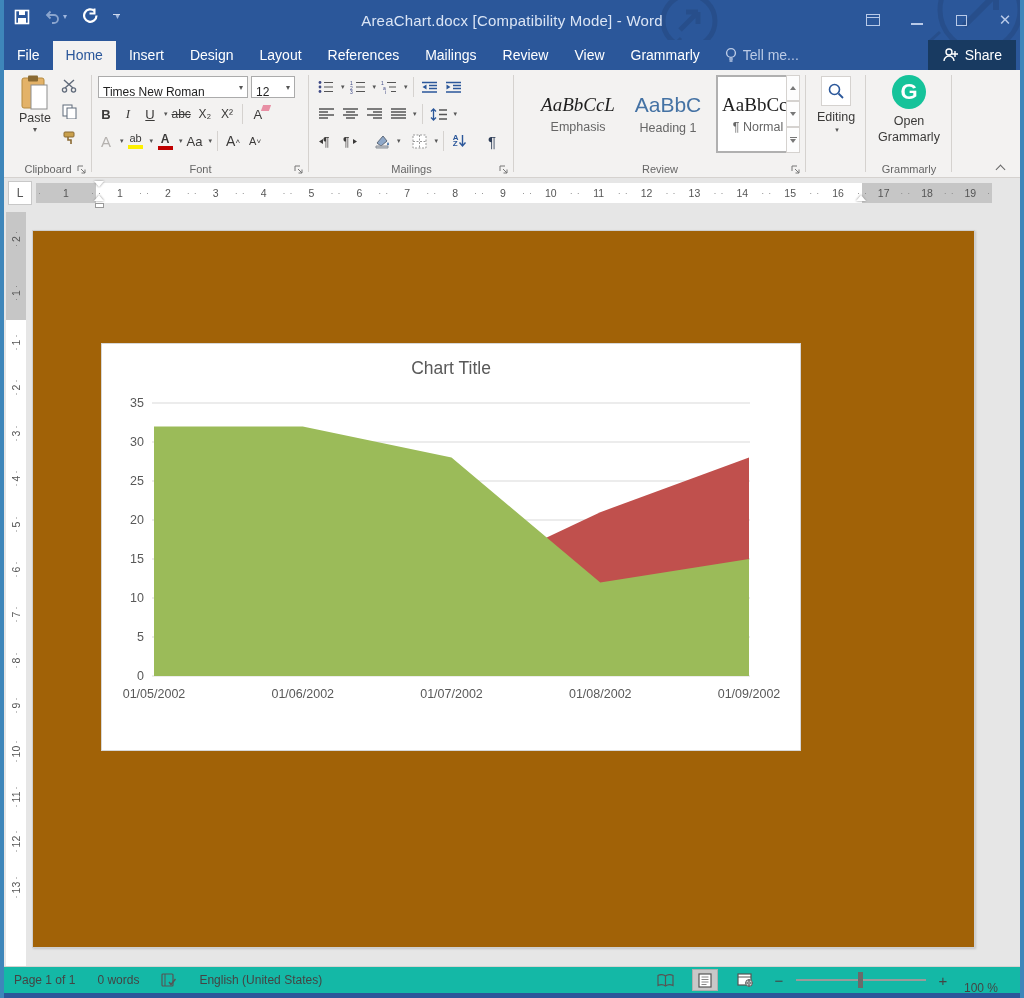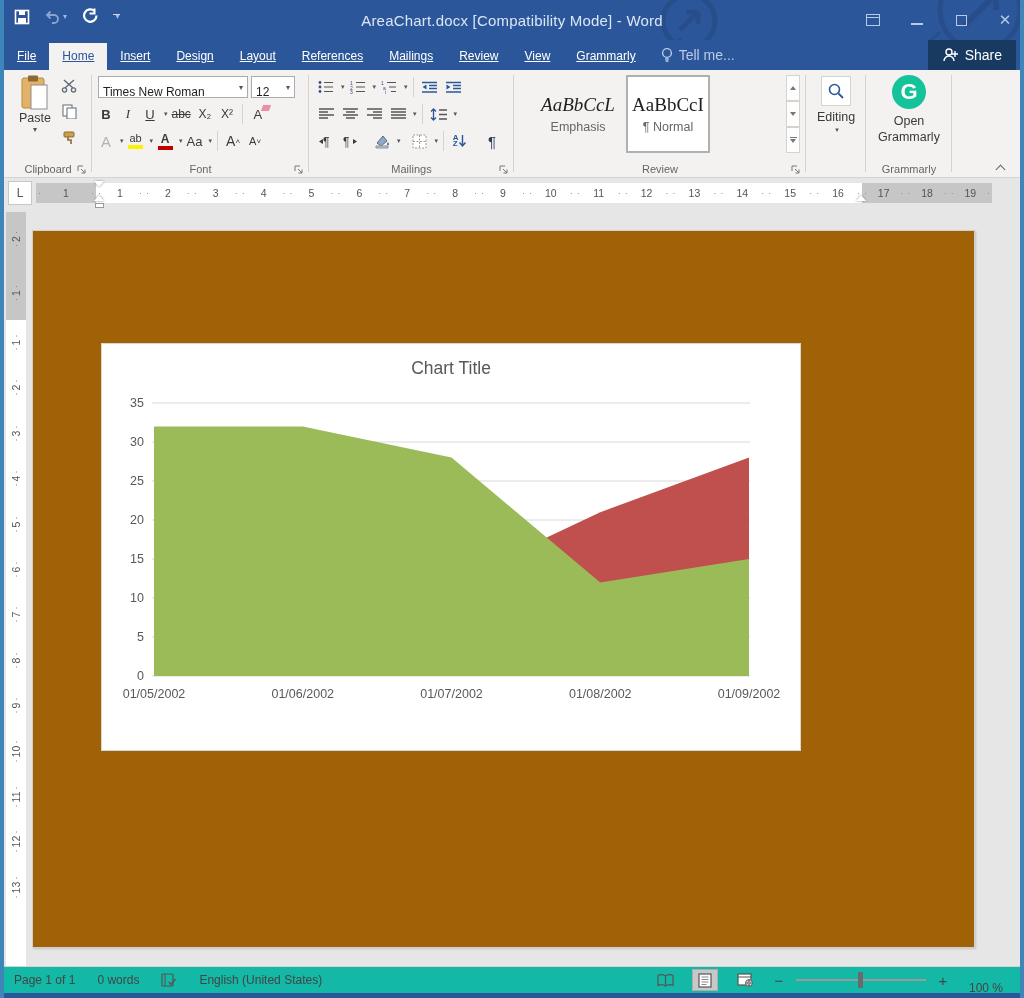--- a/index.html
+++ b/index.html
@@ -19,21 +19,21 @@
               font-size:15px; color:#dbe5f5; letter-spacing:.2px; }
   .winctl { position:absolute; right:6px; top:0; height:40px; display:flex; align-items:center; gap:26px; color:#b9cae8; z-index:3; }
   .winctl .wc { width:18px; height:18px; display:flex; align-items:center; justify-content:center; font-size:13px; }
   .wc-ribbonopts { width:14px; height:12px; border:1px solid #b9cae8; position:relative; }
   .wc-ribbonopts::after { content:""; position:absolute; left:0; top:2px; width:100%; height:1px; background:#b9cae8; }
   .wc-min { width:12px; border-top:2px solid #b9cae8; height:0; margin-top:8px; }
   .wc-max { width:11px; height:11px; border:1px solid #b9cae8; }
 
   
   .tabrow { position:absolute; left:0; top:40px; width:1016px; height:30px; background:#2b579a; display:flex; align-items:flex-end; }
-  .tab { color:#fff; font-size:12px; padding:6px 13px 7px; cursor:default;text-decoration:underline; }
+  .tab { color:#fff; font-size:14px; padding:6px 13px 7px; cursor:default; }
   .tab.active { background:#f3f2f1; color:#2b579a; }
   .tellme { display:flex; align-items:center; gap:6px; color:#bccbe6; font-size:14px; padding:6px 12px 7px; }
   .share { margin-left:auto; margin-right:4px; background:#183a61; color:#fff; font-size:14px;
            display:flex; align-items:center; gap:6px; padding:6px 14px 7px; height:30px; }
 
   
   .ribbon { position:absolute; left:0; top:70px; width:1016px; height:108px; background:#f3f2f1; border-bottom:1px solid #d5d2cf; }
   .rgroup { position:absolute; top:0; height:107px; }
   .rgroup .gsep { position:absolute; right:0; top:5px; bottom:5px; width:1px; background:#d5d2cf; }
   .glabel { position:absolute; bottom:2px; left:0; right:0; text-align:center; font-size:11px; color:#666; }
@@ -143,21 +143,21 @@
   .statusbar { position:absolute; left:0; top:966px; width:1016px; height:27px; background:#14b8a6; border-top:1px solid #d5d2cf;
                display:flex; align-items:center; font-size:12px; color:#444; }
   .statusbar .sect { display:flex; align-items:center; gap:22px; padding-left:10px; }
   .sb-right { margin-left:auto; display:flex; align-items:center; gap:14px; padding-right:12px; }
   .viewbtn { width:26px; height:22px; display:flex; align-items:center; justify-content:center; color:#555; }
   .viewbtn.sel { background:#c8c8c8; border:1px solid #adadad; }
   .zoomctl { display:flex; align-items:center; gap:10px; }
   .zminus,.zplus { font-size:15px; color:#444; width:14px; text-align:center; }
   .ztrack { position:relative; width:130px; height:2px; background:#9a9a9a; }
   .zthumb { position:absolute; left:62px; top:-7px; width:5px; height:16px; background:#6a6a6a; }
-  .zlabel { width:44px; text-align:center;margin-top:16px; }
+  .zlabel { width:44px; text-align:left;margin-top:16px; }
   .botframe { position:absolute; left:0; top:993px; width:1016px; height:5px; background:#2b579a; }
 
   svg { display:block; }
 </style>
 </head>
 <body>
 
 <div class="app">
 
   <div class="titlebar">
@@ -469,20 +469,24 @@
           </svg>
       </span>
       <span class="gsep"></span>
     </div>
 
     <div class="rgroup g-styles">
       <div class="stylecards">
         <div class="scard">
           <span class="ssample emph">AaBbCcL</span>
           <span class="sname">Emphasis</span>
+        </div>
+        <div class="scard">
+          <span class="ssample h1">AaBbC</span>
+          <span class="sname">Heading 1</span>
         </div>
         <div class="scard sel">
           <span class="ssample norm">AaBbCcI</span>
           <span class="sname">¶ Normal</span>
         </div>
       </div>
       <div class="sscroll">
         <span class="sb">
             <span class="tri-up"></span>
           </span>

